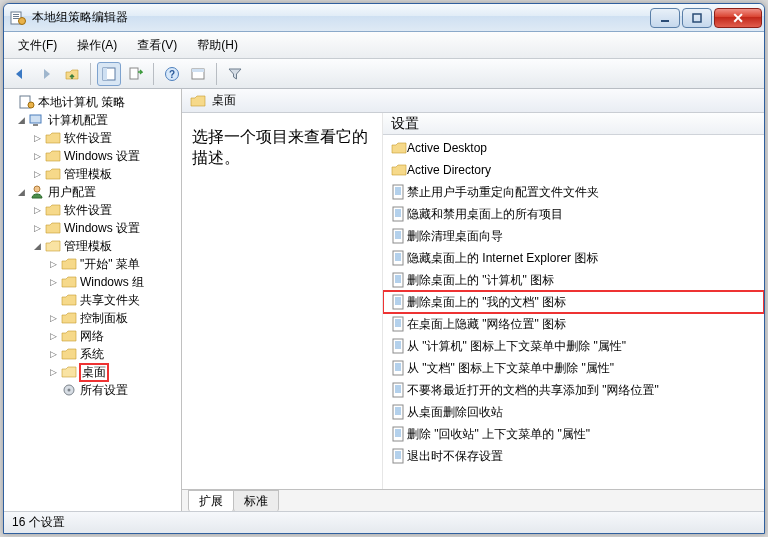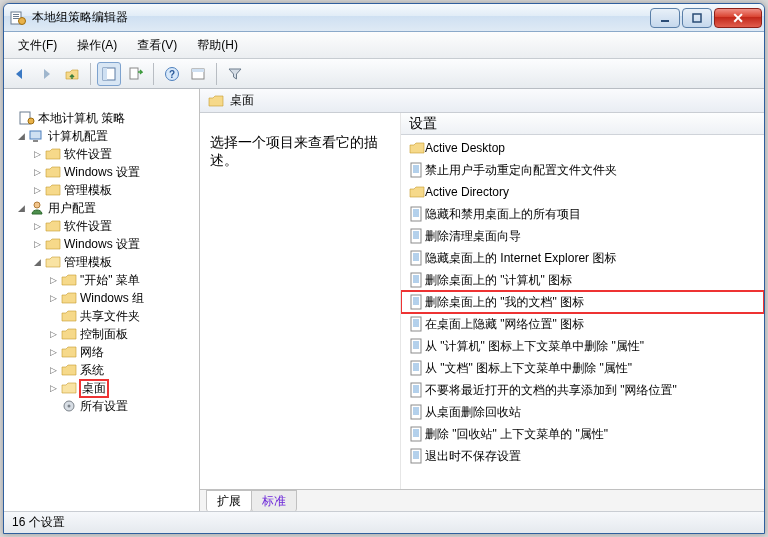--- a/index.html
+++ b/index.html
@@ -37,60 +37,60 @@
   border-bottom: 1px solid #b8bdc3;
 }
 .tb-sep { width: 1px; height: 22px; background: #b8bdc3; margin: 0 4px; }
 .tb-btn { width: 24px; height: 24px; display: flex; align-items: center; justify-content: center; border-radius: 3px; }
 .tb-btn.active { background:#d8e6f4; border:1px solid #7da2ce; }
 .tb-btn svg { display:block; }
 
 .body { flex: 1; display: flex; overflow: hidden; }
 
 .tree-pane {
-  width: 196px; background: #fff; border-right: 1px solid #c0c0c0;
-  overflow: auto; padding: 20px 0; font-size: 12px; position: relative;
+  width: 178px; background: #fff; border-right: 1px solid #c0c0c0;
+  overflow: auto; padding: 4px 0; font-size: 12px; position: relative;
 }
 .tree ul { list-style: none; }
 .tree li { white-space: nowrap; }
 .tree .row { display: flex; align-items: center; height: 18px; padding-right: 4px; cursor: default; }
 .tree .toggle { width: 11px; height: 11px; margin-right: 2px; display:inline-flex; align-items:center; justify-content:center; color:#6b6b6b; font-size:9px; }
 .tree .ticon { width:16px; height:16px; margin-right: 3px; flex-shrink:0; }
 .tree .label { }
 .tree .highlight-row { outline: 2px solid #e33; outline-offset: -1px; padding: 0 2px; }
 
 .content { flex:1; display:flex; flex-direction:column; background:#fff; }
 .content-header {
   height: 24px; background: linear-gradient(to bottom,#fafbfd,#e9edf3);
   border-bottom:1px solid #c9cdd3; display:flex; align-items:center; padding:0 8px; gap:6px; font-size:12px;
 }
 .content-body { flex:1; display:flex; overflow:hidden; }
 .desc-col {
-  width: 200px; padding: 21px 10px; font-size:14px; color:#000;
+  width: 200px; padding: 14px 10px; font-size:16px; color:#000;
   border-right: 0;
 }
 .list-col { flex:1; overflow:auto; border-left:1px solid #e6e6e6; position:relative; }
 .list-col .col-head {
   position:sticky; top:0; height:22px; font-size:14px; display:flex; align-items:center;
   padding:0 8px; background:linear-gradient(to bottom,#fdfefe,#eef1f5); border-bottom:1px solid #cfd3d9; color:#000;
 }
 .list-col ul { list-style:none; padding:2px 0; }
 .list-col li { display:flex; align-items:center; height:22px; font-size:12px; padding:0 8px; cursor:default; }
 .list-col li .licon { width:16px; height:16px; flex-shrink:0; }
 .list-col li.highlight-item { outline:2px solid #e33; outline-offset:-1px; }
 
 .tabs-row {
   height: 22px; border-top:1px solid #c0c0c0; background:#f4f4f4; display:flex; align-items:flex-end;
   padding-left: 6px; font-size:12px;
 }
 .tabs-row .tab {
   padding: 2px 10px; background:#fff; border:1px solid #c0c0c0; border-bottom:none;
   margin-right:-1px; border-radius: 0 0 4px 4px; position:relative; top:1px;
 }
-.tabs-row .tab.inactive { background:#ececec; color:#6d28d9; }
+.tabs-row .tab.inactive { background:#ececec; color:#000000; }
 
 .statusbar {
   height: 22px; background: linear-gradient(to bottom,#f6f8fb,#e5e9ee);
   border-top:1px solid #c9cdd3; font-size:12px; display:flex; align-items:center; padding:0 8px;
 }
 
 
 .tree-pane::-webkit-scrollbar, .list-col::-webkit-scrollbar { width:16px; height:16px; }
 .tree-pane::-webkit-scrollbar-thumb, .list-col::-webkit-scrollbar-thumb { background:#c7cdd4; border:1px solid #9ea6af; border-radius:3px; }
 .tree-pane::-webkit-scrollbar-track, .list-col::-webkit-scrollbar-track { background:#eef1f5; }
@@ -375,34 +375,34 @@
         <div class="list-col">
           <div class="col-head">设置</div>
           <ul id="settings-ul">
               <li>
                 <svg class="licon" viewBox="0 0 16 16">
                   <path d="M1 5h4l2-2h8v10H1z" class="folder-closed"></path>
                 </svg>
                 <span>Active Desktop</span>
               </li>
               <li>
-                <svg class="licon policy-item" viewBox="0 0 16 16">
-                  <rect x="2" y="1" width="10" height="14"></rect>
-                  <line x1="4" y1="4" x2="10" y2="4" stroke="#69a2d8"></line>
-                  <line x1="4" y1="6" x2="10" y2="6" stroke="#69a2d8"></line>
-                  <line x1="4" y1="8" x2="10" y2="8" stroke="#69a2d8"></line>
-                  <line x1="4" y1="10" x2="10" y2="10" stroke="#69a2d8"></line>
-                </svg>
-                <span>禁止用户手动重定向配置文件文件夹</span>
-              </li>
-              <li>
                 <svg class="licon" viewBox="0 0 16 16">
                   <path d="M1 5h4l2-2h8v10H1z" class="folder-closed"></path>
                 </svg>
                 <span>Active Directory</span>
+              </li>
+              <li>
+                <svg class="licon policy-item" viewBox="0 0 16 16">
+                  <rect x="2" y="1" width="10" height="14"></rect>
+                  <line x1="4" y1="4" x2="10" y2="4" stroke="#69a2d8"></line>
+                  <line x1="4" y1="6" x2="10" y2="6" stroke="#69a2d8"></line>
+                  <line x1="4" y1="8" x2="10" y2="8" stroke="#69a2d8"></line>
+                  <line x1="4" y1="10" x2="10" y2="10" stroke="#69a2d8"></line>
+                </svg>
+                <span>禁止用户手动重定向配置文件文件夹</span>
               </li>
               <li>
                 <svg class="licon policy-item" viewBox="0 0 16 16">
                   <rect x="2" y="1" width="10" height="14"></rect>
                   <line x1="4" y1="4" x2="10" y2="4" stroke="#69a2d8"></line>
                   <line x1="4" y1="6" x2="10" y2="6" stroke="#69a2d8"></line>
                   <line x1="4" y1="8" x2="10" y2="8" stroke="#69a2d8"></line>
                   <line x1="4" y1="10" x2="10" y2="10" stroke="#69a2d8"></line>
                 </svg>
                 <span>隐藏和禁用桌面上的所有项目</span>

